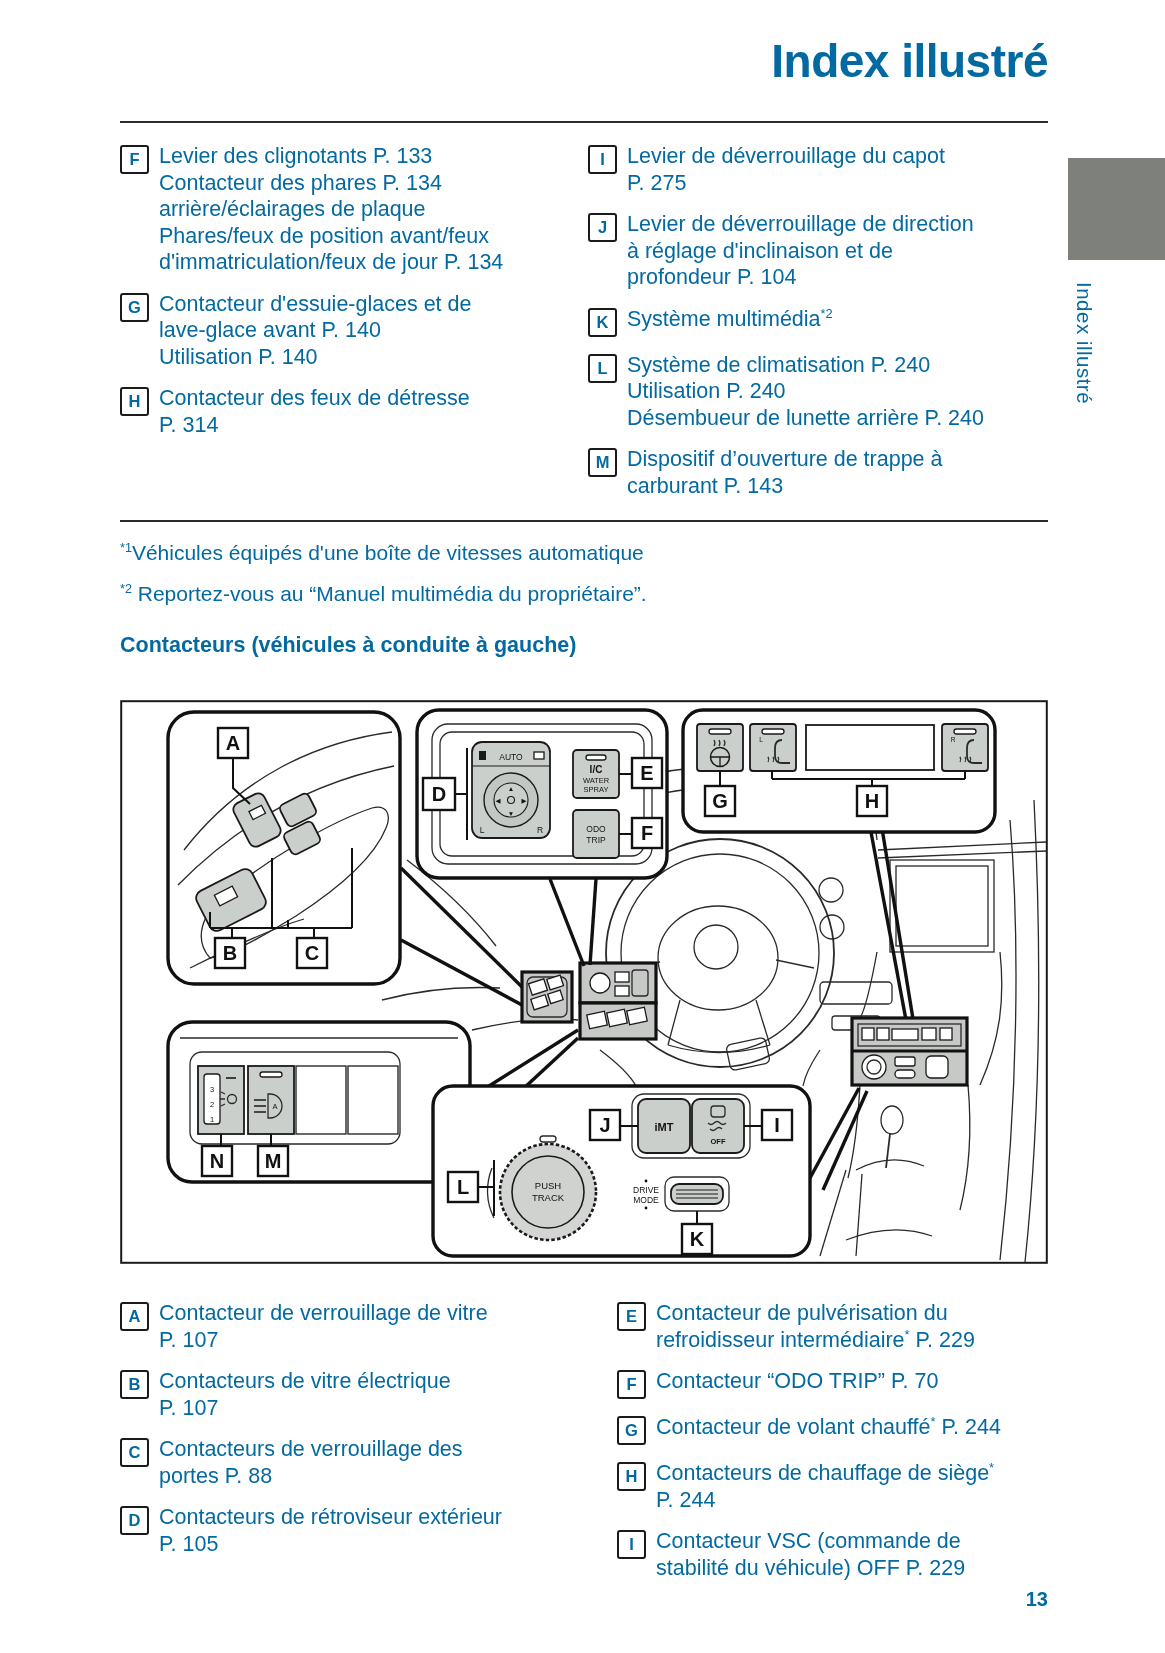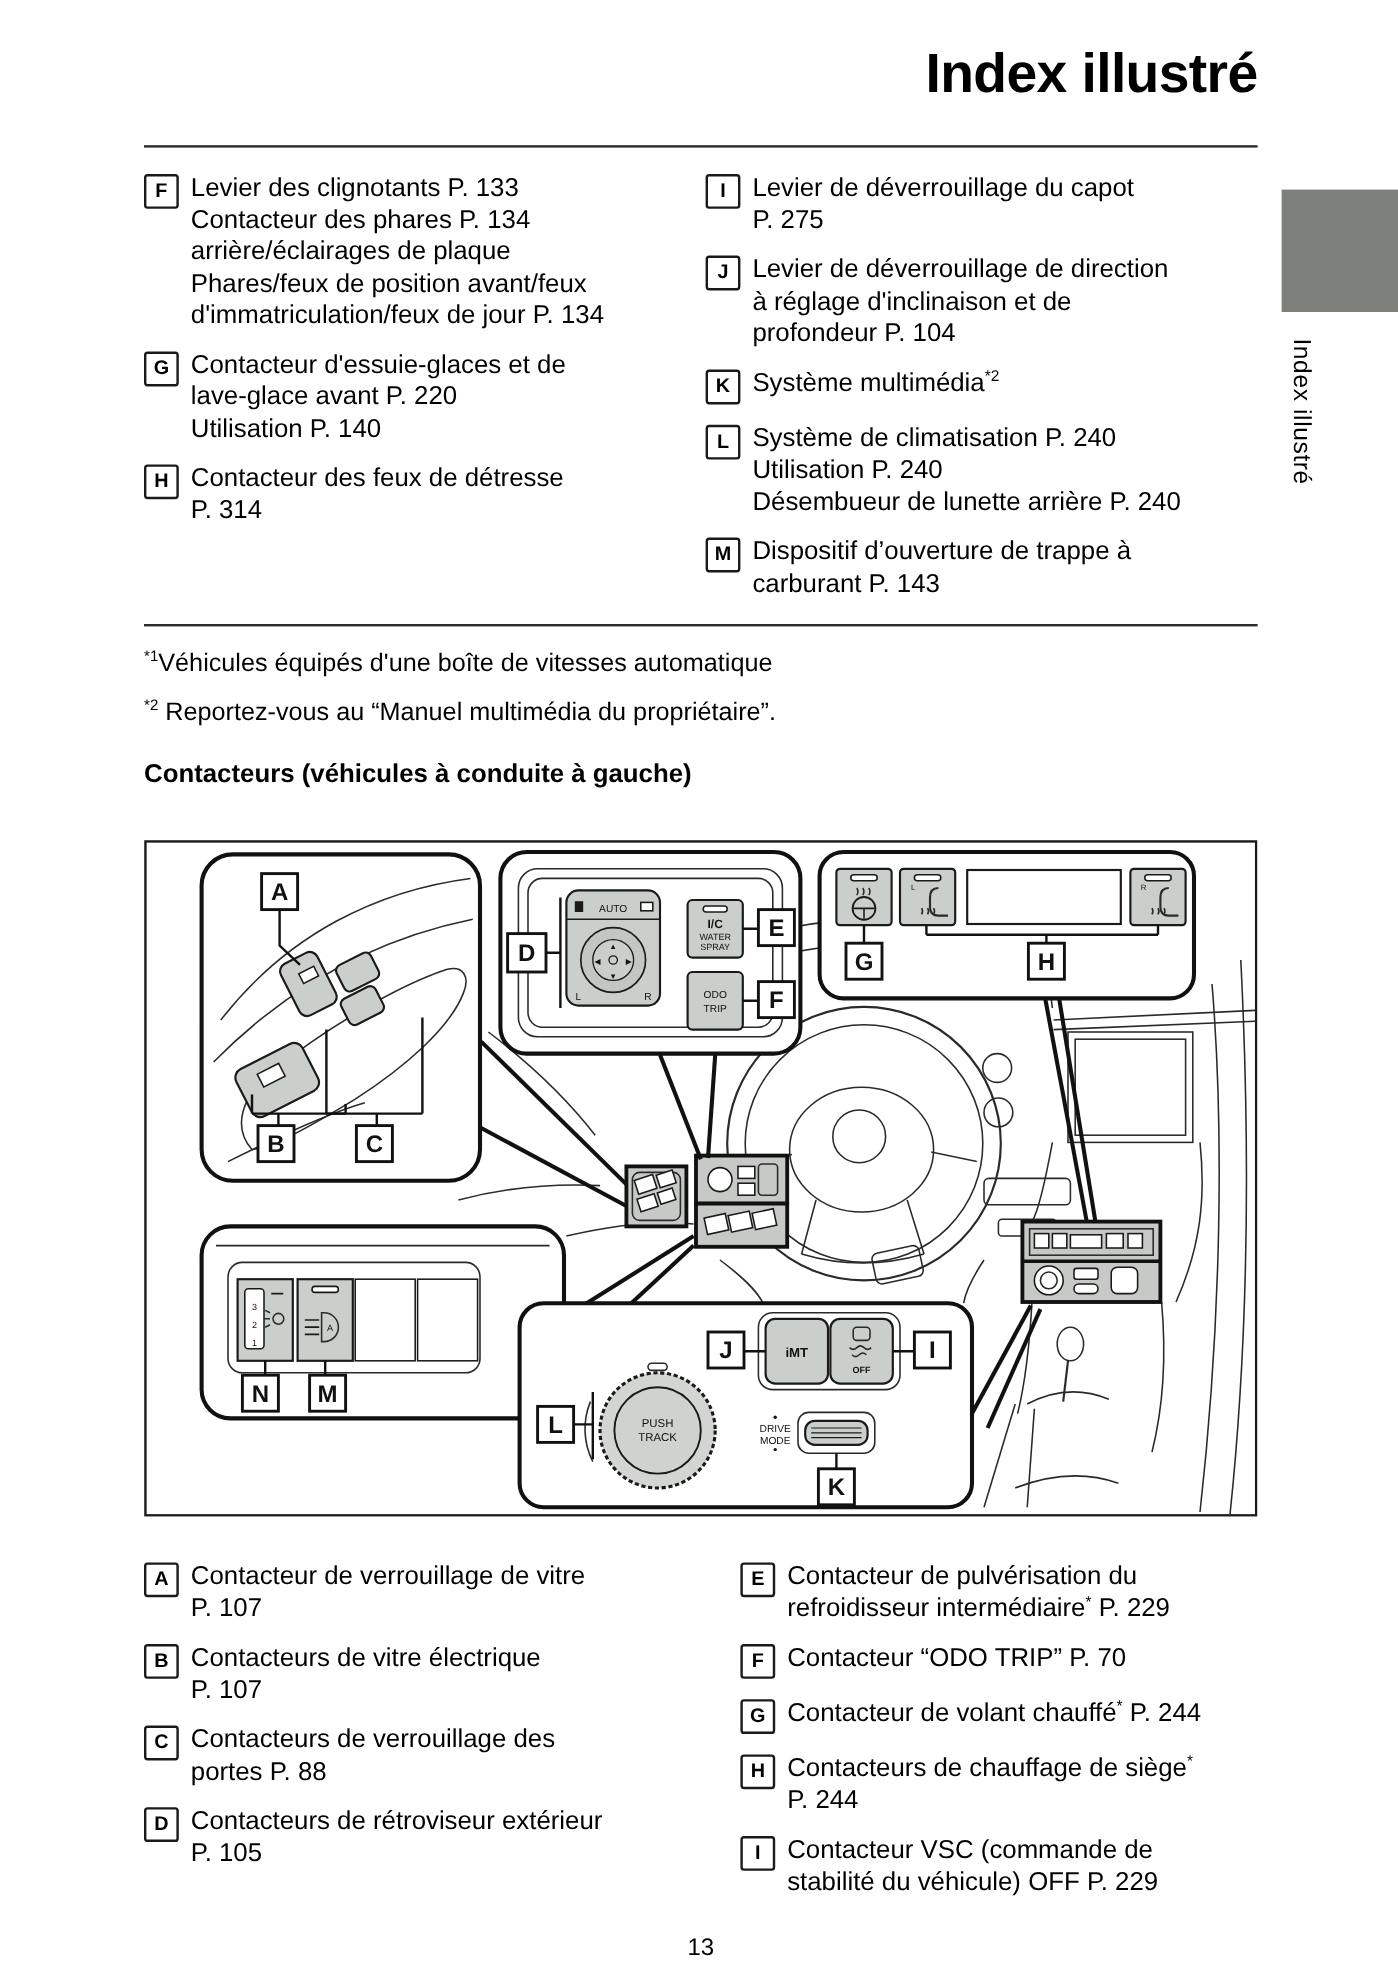--- a/index.html
+++ b/index.html
@@ -1,17 +1,17 @@
 <!DOCTYPE html>
 <html><head>
 <meta charset="utf-8">
 <style>
   html,body { margin:0; padding:0; background:#fff; }
   .sheet { position:relative; width:1165px; height:1653px; background:#fff;
-           font-family:"Liberation Sans", sans-serif; color:#000000; overflow:hidden; }
+           font-family:"Liberation Sans", sans-serif; color:#0369a1; overflow:hidden; }
 
   .title { position:absolute; top:34px; left:120px; width:928px; text-align:right;
            font-size:46px; font-weight:bold; letter-spacing:-0.5px; }
 
   .rule { position:absolute; left:120px; width:928px; border-top:2px solid #2b2b2b; height:0; }
   #rule1 { top:121px; } #rule2 { top:520px; }
 
   .cols { position:absolute; left:120px; width:928px; display:flex; }
   #top-list { top:143px; } #bottom-list { top:1300px; }
   #top-list .col-l { width:468px; flex:0 0 auto; }
@@ -26,22 +26,22 @@
   sup { font-size:0.6em; vertical-align:super; line-height:0; }
 
   #footnotes { position:absolute; left:120px; top:540px; width:928px; }
   .foot { font-size:21px; line-height:26px; margin-bottom:15px; }
 
   .sec-head { position:absolute; left:120px; top:621px; font-size:21.5px; font-weight:bold;margin-top:12px; }
 
   .diagram { position:absolute; left:120px; top:700px; }
   svg text { font-family:"Liberation Sans", sans-serif; fill:#111; }
 
-  .pagenum { position:absolute; left:120px; top:1588px; width:928px; text-align:center;
-             font-size:20px; font-weight:normal;margin-top:24px; }
+  .pagenum { position:absolute; left:120px; top:1588px; width:928px; text-align:right;
+             font-size:20px; font-weight:bold; }
 
   .tab { position:absolute; left:1068px; top:158px; width:97px; height:102px; background:#7d807b; }
   .vlabel { position:absolute; left:1072px; top:282px; writing-mode:vertical-rl;
             font-size:20.5px; letter-spacing:0.5px; }
 
   
   .pnl  { fill:#fff; stroke:#111; stroke-width:3.4; }
   .sk   { fill:none; stroke:#2a2a2a; stroke-width:1.3; }
   .sk2  { fill:none; stroke:#2a2a2a; stroke-width:1.8; }
   .btn  { fill:#cbcfcb; stroke:#1a1a1a; stroke-width:1.8; }
@@ -76,21 +76,21 @@
             <div class="iline">Contacteur des phares P. 134</div>
             <div class="iline">arrière/éclairages de plaque</div>
             <div class="iline">Phares/feux de position avant/feux</div>
             <div class="iline">d'immatriculation/feux de jour P. 134</div>
           </div>
         </div>
         <div class="idx-item">
           <span class="keybox">G</span>
           <div class="itxt">
             <div class="iline">Contacteur d'essuie-glaces et de</div>
-            <div class="iline">lave-glace avant P. 220</div>
+            <div class="iline">lave-glace avant P. 140</div>
             <div class="iline">Utilisation P. 140</div>
           </div>
         </div>
         <div class="idx-item">
           <span class="keybox">H</span>
           <div class="itxt">
             <div class="iline">Contacteur des feux de détresse</div>
             <div class="iline">P. 314</div>
           </div>
         </div>

